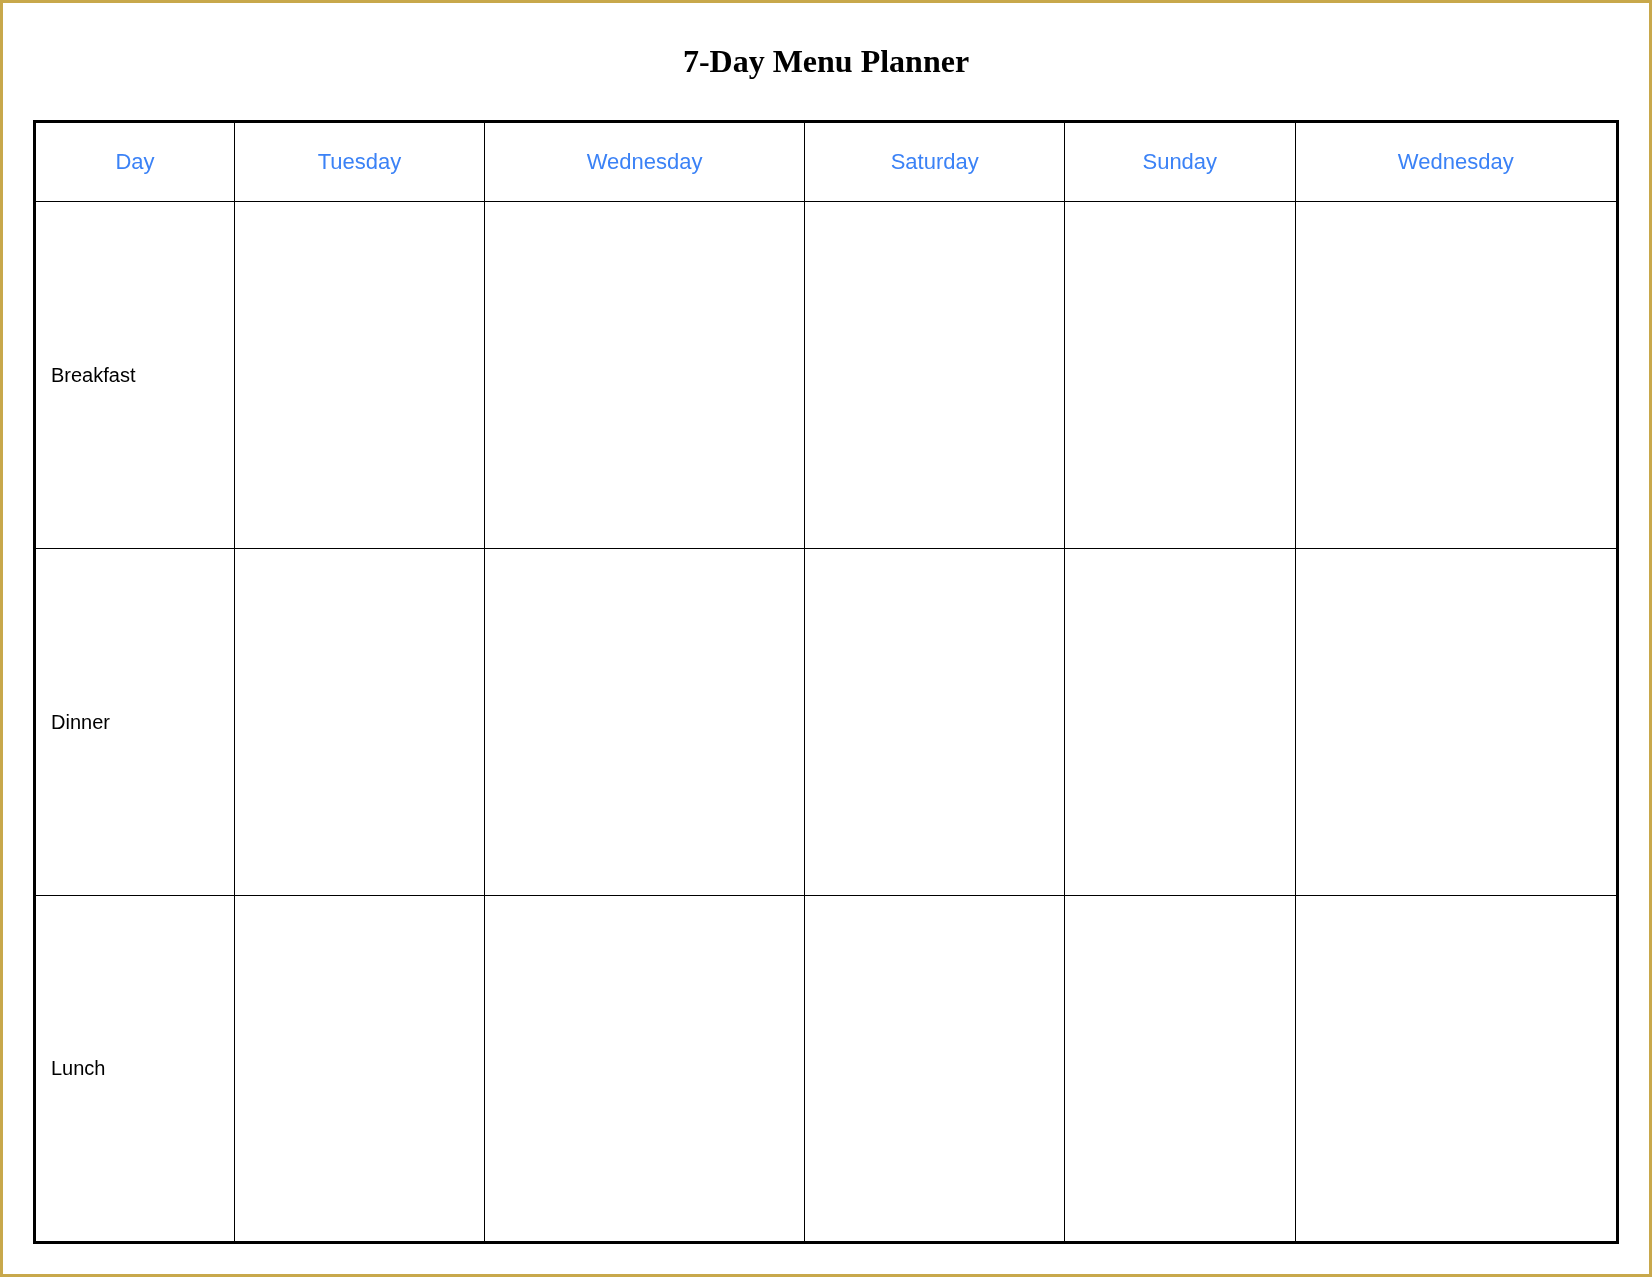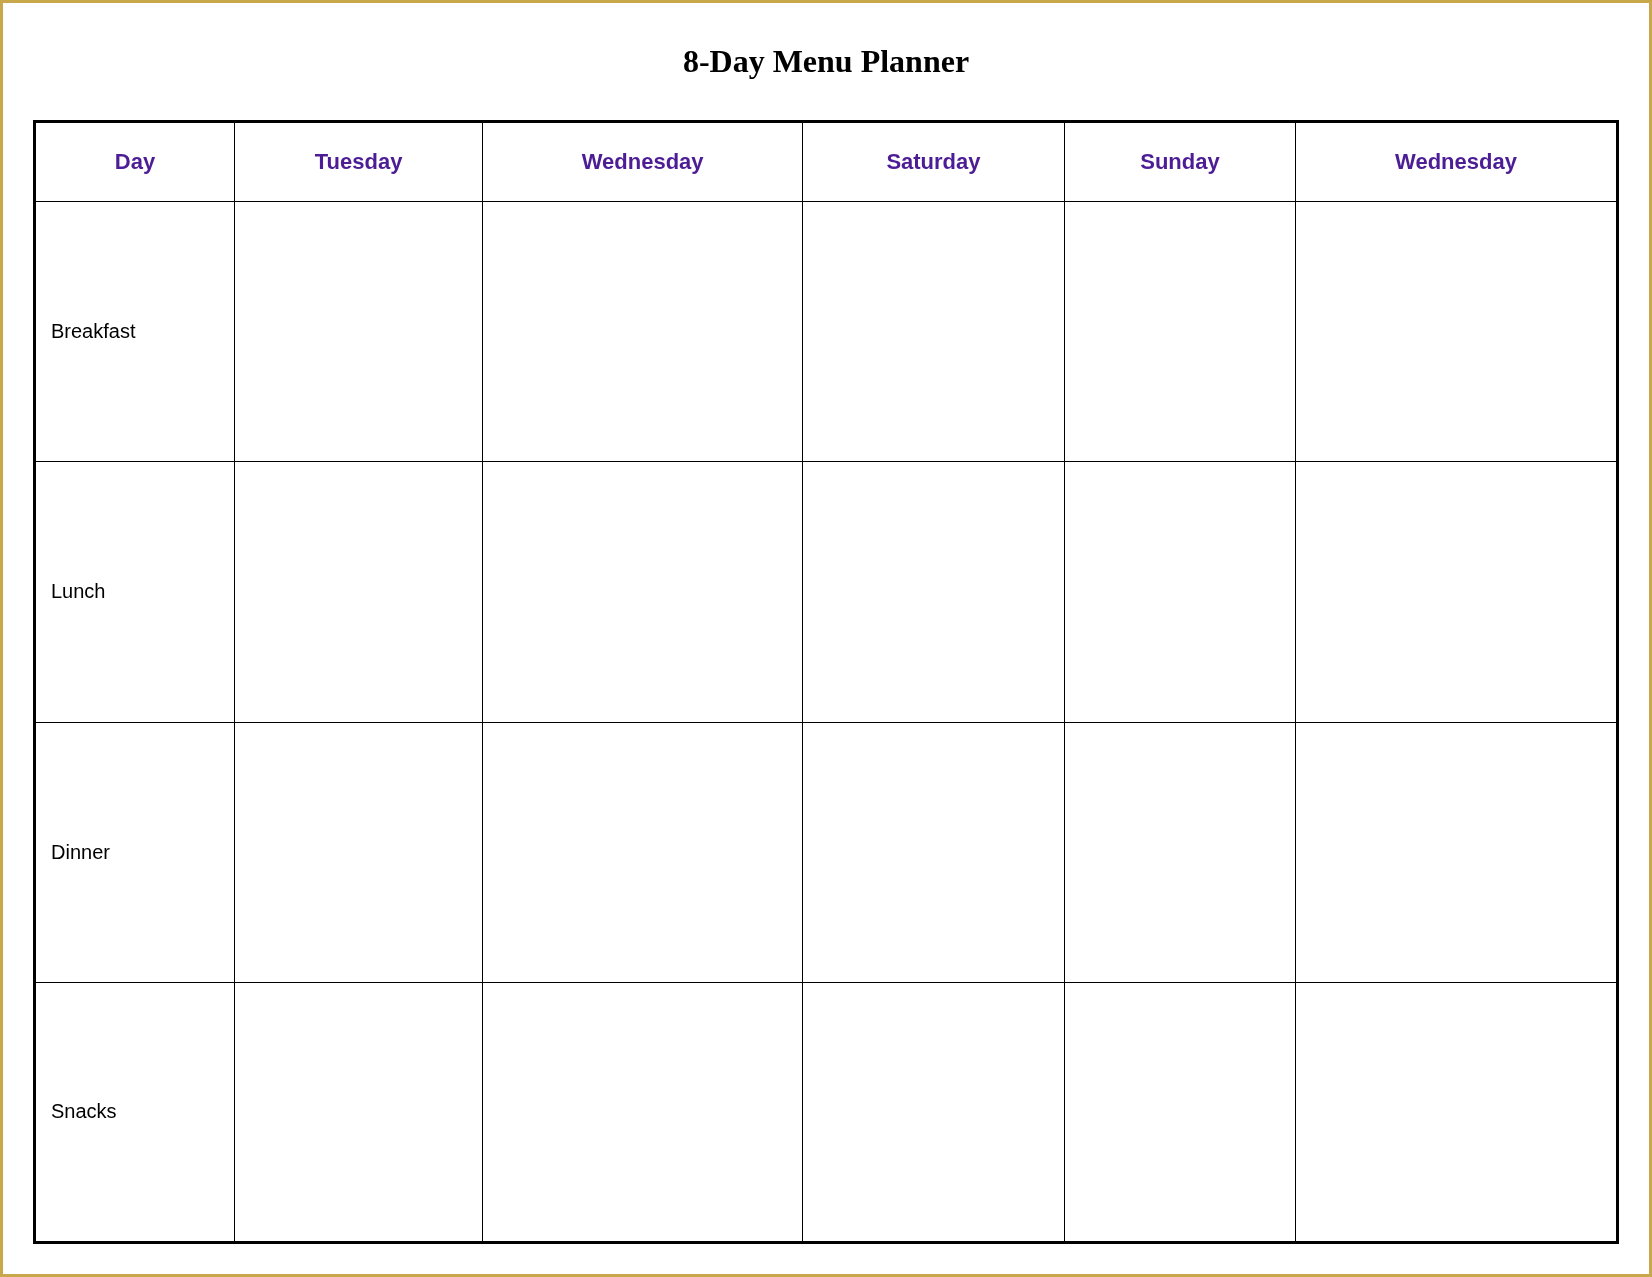--- a/index.html
+++ b/index.html
@@ -44,23 +44,23 @@
       padding: 10px 15px;
       vertical-align: middle;
     }
 
     .planner-table thead tr {
       height: 80px;
     }
 
     .planner-table thead th {
       font-size: 22px;
-      font-weight: bold;
+      font-weight: normal;
       font-family: Arial, sans-serif;
-      color: #4c1d95;
+      color: #3b82f6;
     }
 
     .planner-table tbody tr {
       height: 195px;
     }
 
     .planner-table tbody td.meal-label {
       text-align: left;
       vertical-align: middle;
       font-size: 20px;
@@ -71,21 +71,21 @@
     .planner-table tbody td.meal-cell {
       
     }
 
     .col-day { width: 200px; }
     .col-weekday { width: calc((100% - 200px) / 5); }
   </style>
 </head>
 <body>
 
-<h1 class="page-title">8-Day Menu Planner</h1>
+<h1 class="page-title">7-Day Menu Planner</h1>
 
 <table class="planner-table">
   <thead>
     <tr>
       <th class="col-day">Day</th>
       <th class="col-weekday">Tuesday</th>
       <th class="col-weekday">Wednesday</th>
       <th class="col-weekday">Saturday</th>
       <th class="col-weekday">Sunday</th>
       <th class="col-weekday">Wednesday</th>
@@ -94,37 +94,29 @@
   <tbody>
     <tr>
       <td class="meal-label col-day">Breakfast</td>
       <td class="meal-cell col-weekday"></td>
       <td class="meal-cell col-weekday"></td>
       <td class="meal-cell col-weekday"></td>
       <td class="meal-cell col-weekday"></td>
       <td class="meal-cell col-weekday"></td>
     </tr>
     <tr>
-      <td class="meal-label col-day">Lunch</td>
-      <td class="meal-cell col-weekday"></td>
-      <td class="meal-cell col-weekday"></td>
-      <td class="meal-cell col-weekday"></td>
-      <td class="meal-cell col-weekday"></td>
-      <td class="meal-cell col-weekday"></td>
-    </tr>
-    <tr>
       <td class="meal-label col-day">Dinner</td>
       <td class="meal-cell col-weekday"></td>
       <td class="meal-cell col-weekday"></td>
       <td class="meal-cell col-weekday"></td>
       <td class="meal-cell col-weekday"></td>
       <td class="meal-cell col-weekday"></td>
     </tr>
     <tr>
-      <td class="meal-label col-day">Snacks</td>
+      <td class="meal-label col-day">Lunch</td>
       <td class="meal-cell col-weekday"></td>
       <td class="meal-cell col-weekday"></td>
       <td class="meal-cell col-weekday"></td>
       <td class="meal-cell col-weekday"></td>
       <td class="meal-cell col-weekday"></td>
     </tr>
   </tbody>
 </table>
 
 </body></html>

